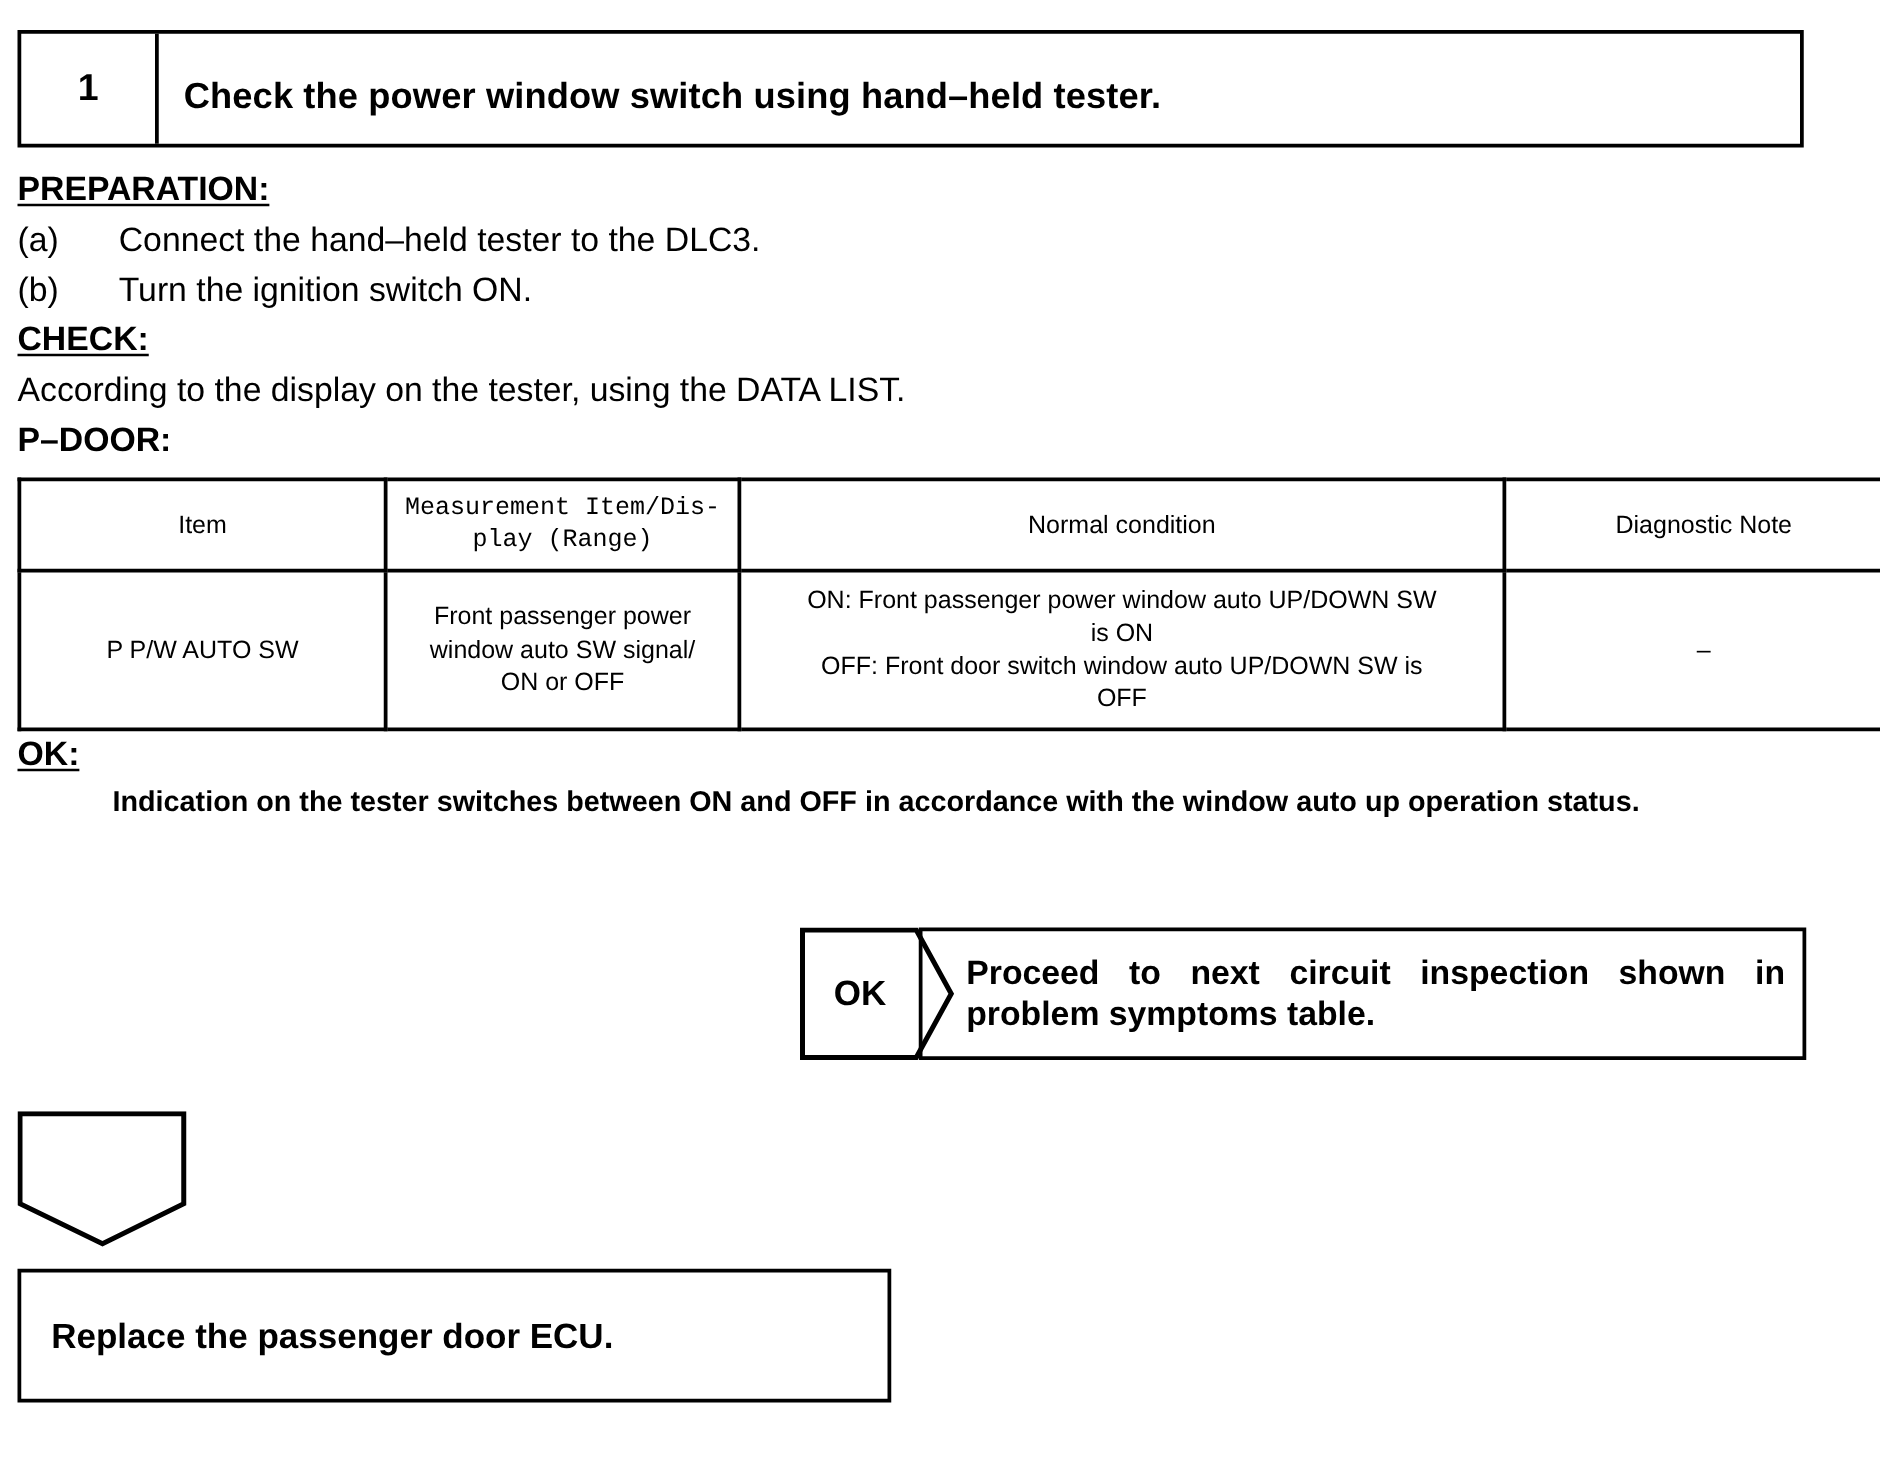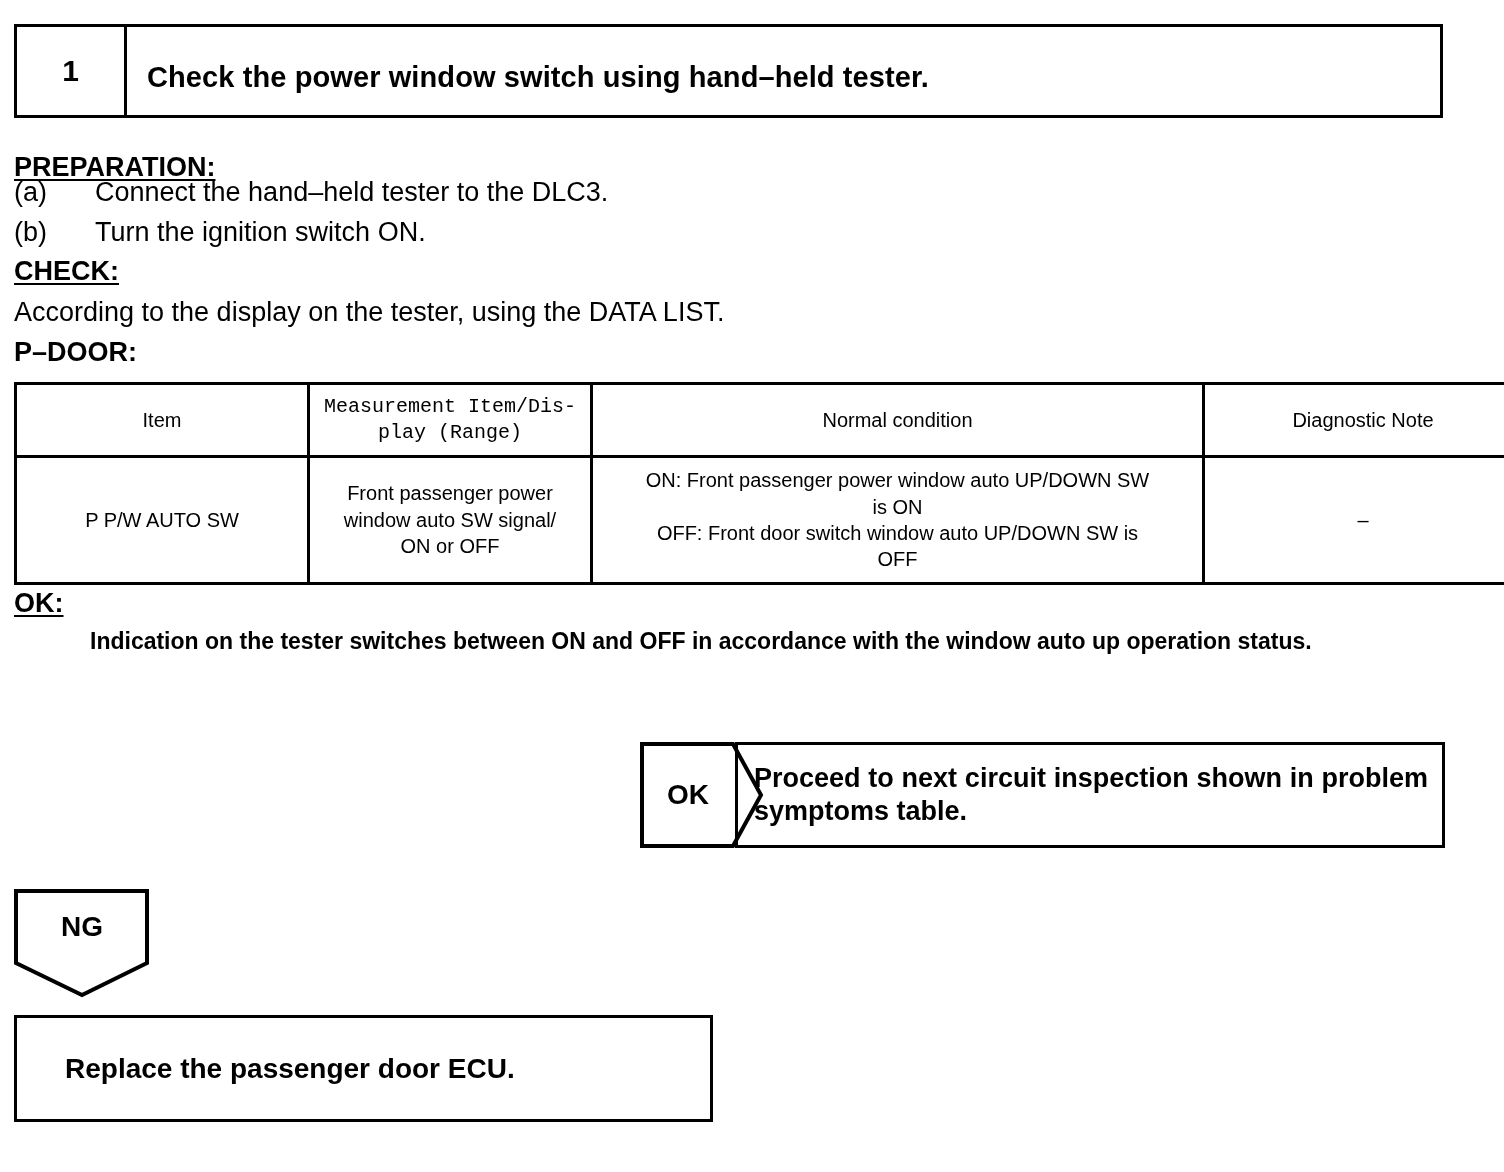--- a/index.html
+++ b/index.html
@@ -107,53 +107,54 @@
     box-sizing: border-box;
     display: flex; align-items: center;
     padding: 0 14px 0 16px;
   }
   #ok-next-text {
     font-size: 27px; font-weight: bold;
     line-height: 1.22;
     text-align: justify;
     text-align-last: left;
     width: 100%;
+    margin-left: 19px;
   }
 
   
   #ng-arrow {
     left: 14px; top: 889px; width: 136px; height: 110px;
   }
   #ng-arrow svg { display: block; }
   #ng-arrow-label {
     position: absolute;
     left: 0; top: 0; width: 136px; height: 76px;
     display: flex; align-items: center; justify-content: center;
     font-size: 28px; font-weight: bold;
   }
 
   
   #replace-box {
     left: 14px; top: 1015px; width: 699px; height: 107px;
     border: 3px solid #000;
     box-sizing: border-box;
     display: flex; align-items: center;
-    padding-left: 48px;
+    padding-left: 24px;
   }
   #replace-text { font-size: 28px; font-weight: bold; }
 </style>
 </head>
 <body>
 
 <div class="abs" id="step-header">
   <div id="step-number-cell">1</div>
   <div id="step-title-cell">Check the power window switch using hand–held tester.</div>
 </div>
 
-<div class="abs heading-underline" style="left:14px; top:136px;margin-top:16px;">PREPARATION:</div>
+<div class="abs heading-underline" style="left:14px; top:136px;">PREPARATION:</div>
 
 <div class="abs body-line" style="left:14px; top:177px;">(a)</div>
 <div class="abs body-line" style="left:95px; top:177px;">Connect the hand–held tester to the DLC3.</div>
 
 <div class="abs body-line" style="left:14px; top:217px;">(b)</div>
 <div class="abs body-line" style="left:95px; top:217px;">Turn the ignition switch ON.</div>
 
 <div class="abs heading-underline" style="left:14px; top:256px;">CHECK:</div>
 <div class="abs body-line" style="left:14px; top:297px;">According to the display on the tester, using the DATA LIST.</div>
 <div class="abs bold-line" style="left:14px; top:337px;">P–DOOR:</div>
@@ -200,18 +201,17 @@
 </div>
 
 <div class="abs" id="ok-next-box">
   <div id="ok-next-text">Proceed to next circuit inspection shown in problem symptoms table.</div>
 </div>
 
 <div class="abs" id="ng-arrow">
   <svg width="136" height="110" viewBox="0 0 136 110" xmlns="http://www.w3.org/2000/svg">
     <polygon points="2,2 133,2 133,74 68,106 2,74" fill="#ffffff" stroke="#000000" stroke-width="4" stroke-linejoin="miter"></polygon>
   </svg>
-  <div id="ng-arrow-label">NG</div>
 </div>
 
 <div class="abs" id="replace-box">
   <div id="replace-text">Replace the passenger door ECU.</div>
 </div>
 
 </body></html>

